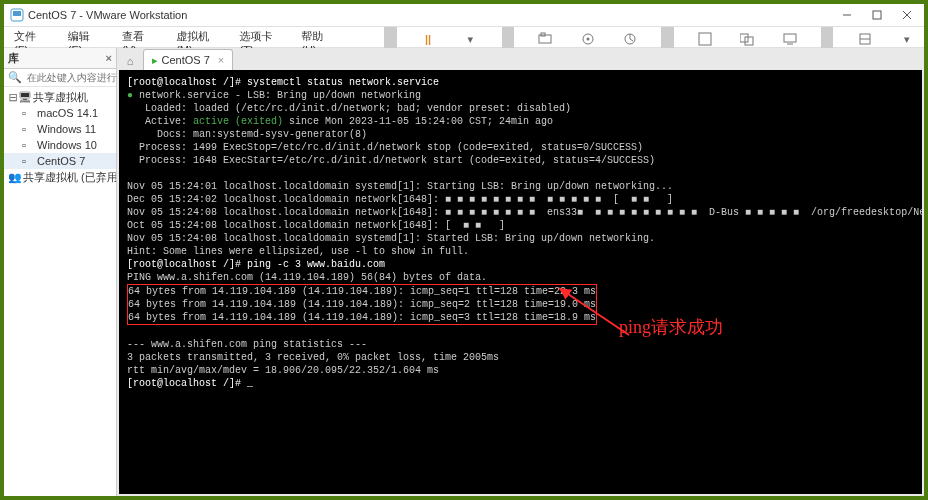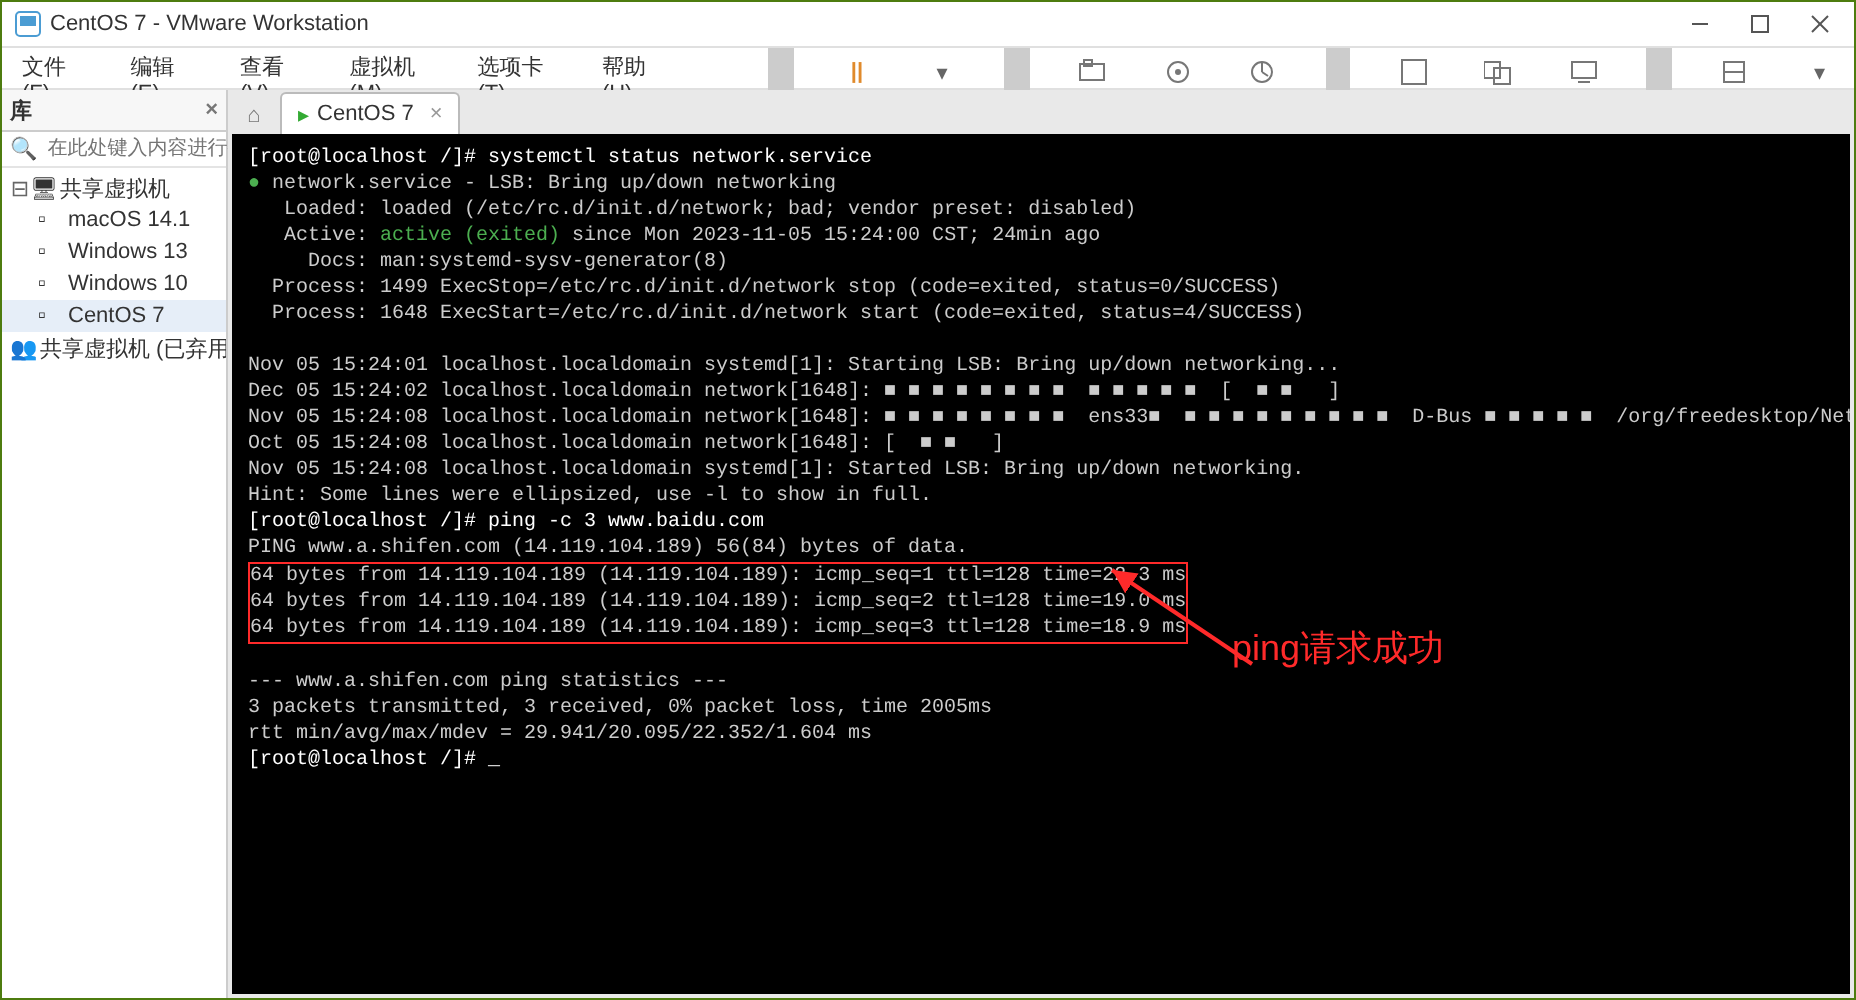--- a/index.html
+++ b/index.html
@@ -1,16 +1,16 @@
 <!DOCTYPE html>
 <html><head>
 <meta charset="utf-8">
 <style>
   html,body{margin:0;padding:0;font-family:"Microsoft YaHei",Tahoma,sans-serif;font-size:11px;color:#333;background:#f0f0f0;overflow:hidden}
-  .window{width:928px;height:500px;background:#fff;display:flex;flex-direction:column;border:1px solid #4d7c0f;box-sizing:border-box}
+  .window{width:928px;height:500px;background:#fff;display:flex;flex-direction:column;border:4px solid #4d7c0f;box-sizing:border-box}
   .titlebar{height:22px;background:#fff;display:flex;align-items:center;padding:0 2px;border-bottom:1px solid #e0e0e0}
   .titlebar .logo{width:14px;height:14px;margin:0 4px}
   .titlebar .title{flex:1;font-size:11px}
   .winbtns{display:flex}
   .winbtn{width:30px;height:20px;display:flex;align-items:center;justify-content:center;color:#555}
   .menubar{height:20px;display:flex;align-items:flex-start;padding:0 4px;border-bottom:1px solid #e0e0e0;gap:16px}
   .menubar span{padding:2px 6px}
   .tbtn{width:20px;height:20px;display:flex;align-items:center;justify-content:center;color:#666}
   .tsep{width:1px;height:18px;background:#ccc;margin:0 2px}
   .body{flex:1;display:flex;min-height:0}
@@ -28,21 +28,21 @@
   .main{flex:1;display:flex;flex-direction:column;min-width:0;background:#e9e9e9}
   .tabrow{height:22px;display:flex;align-items:flex-end;padding-left:4px;background:#e9e9e9}
   .tab{height:20px;display:flex;align-items:center;background:#fff;border:1px solid #bbb;border-bottom:none;border-radius:3px 3px 0 0;padding:0 8px;gap:4px}
   .tab .x{color:#999;margin-left:4px}
   .home{width:18px;height:18px;display:flex;align-items:center;justify-content:center;color:#777;margin-right:4px}
   .termwrap{flex:1;background:#000;position:relative;margin:0 2px 2px 2px}
   .term{position:absolute;inset:0;padding:6px 8px;font-family:Consolas,"Courier New",monospace;font-size:10px;line-height:13px;white-space:pre;color:#ccc;overflow:hidden}
   .green{color:#4CAF50}
   .white{color:#fff}
   .redbox{border:1px solid #ff2a2a;display:inline-block}
-  .annot{position:absolute;color:#ff2a2a;font-family:Liberation Sans, sans-serif;font-size:18px;left:500px;top:245px}
+  .annot{position:absolute;color:#ff2a2a;font-family:Liberation Serif, serif;font-size:18px;left:500px;top:245px}
   .arrow{position:absolute;left:430px;top:210px;pointer-events:none}
   .statusbar{height:18px;border-top:1px solid #ccc;display:flex;align-items:center;padding:0 6px;font-size:10px;color:#555;background:#f7f7f7}
   svg{display:block}
   .pause{color:#e08a2c;font-weight:bold}
 </style>
 </head>
 <body>
 
 <div class="window">
 
@@ -149,21 +149,21 @@
             <span class="tw">⊟</span>
             <span class="ic">🖥</span>
             <span>共享虚拟机</span>
           </div>
         <div class="tnode indent1">
             <span class="ic">▫</span>
             <span>macOS 14.1</span>
           </div>
         <div class="tnode indent1">
             <span class="ic">▫</span>
-            <span>Windows 13</span>
+            <span>Windows 11</span>
           </div>
         <div class="tnode indent1">
             <span class="ic">▫</span>
             <span>Windows 10</span>
           </div>
         <div class="tnode indent1 sel">
             <span class="ic">▫</span>
             <span>CentOS 7</span>
           </div>
         <div class="tnode">
@@ -199,21 +199,21 @@
 <span>Nov 05 15:24:08 localhost.localdomain systemd[1]: Started LSB: Bring up/down networking.</span>
 <span>Hint: Some lines were ellipsized, use -l to show in full.</span>
 <span class="white">[root@localhost /]# ping -c 3 www.baidu.com</span>
 <span>PING www.a.shifen.com (14.119.104.189) 56(84) bytes of data.</span>
 <span class="redbox"><span>64 bytes from 14.119.104.189 (14.119.104.189): icmp_seq=1 ttl=128 time=22.3 ms</span>
 <span>64 bytes from 14.119.104.189 (14.119.104.189): icmp_seq=2 ttl=128 time=19.0 ms</span>
 <span>64 bytes from 14.119.104.189 (14.119.104.189): icmp_seq=3 ttl=128 time=18.9 ms</span></span>
 <span></span>
 <span>--- www.a.shifen.com ping statistics ---</span>
 <span>3 packets transmitted, 3 received, 0% packet loss, time 2005ms</span>
-<span>rtt min/avg/max/mdev = 29.941/20.095/22.352/1.604 ms</span>
+<span>rtt min/avg/max/mdev = 18.906/20.095/22.352/1.604 ms</span>
 <span class="white">[root@localhost /]# _</span></div>
         <svg class="arrow" width="90" height="70">
           <defs>
               <marker id="ah" markerWidth="8" markerHeight="8" refX="6" refY="3" orient="auto">
                 <path d="M0,0 L6,3 L0,6 Z" fill="#ff2a2a"></path>
               </marker>
             </defs>
           <line x1="80" y1="55" x2="10" y2="8" stroke="#ff2a2a" stroke-width="2" marker-end="url(#ah)"></line>
         </svg>
         <div class="annot">ping请求成功</div>

